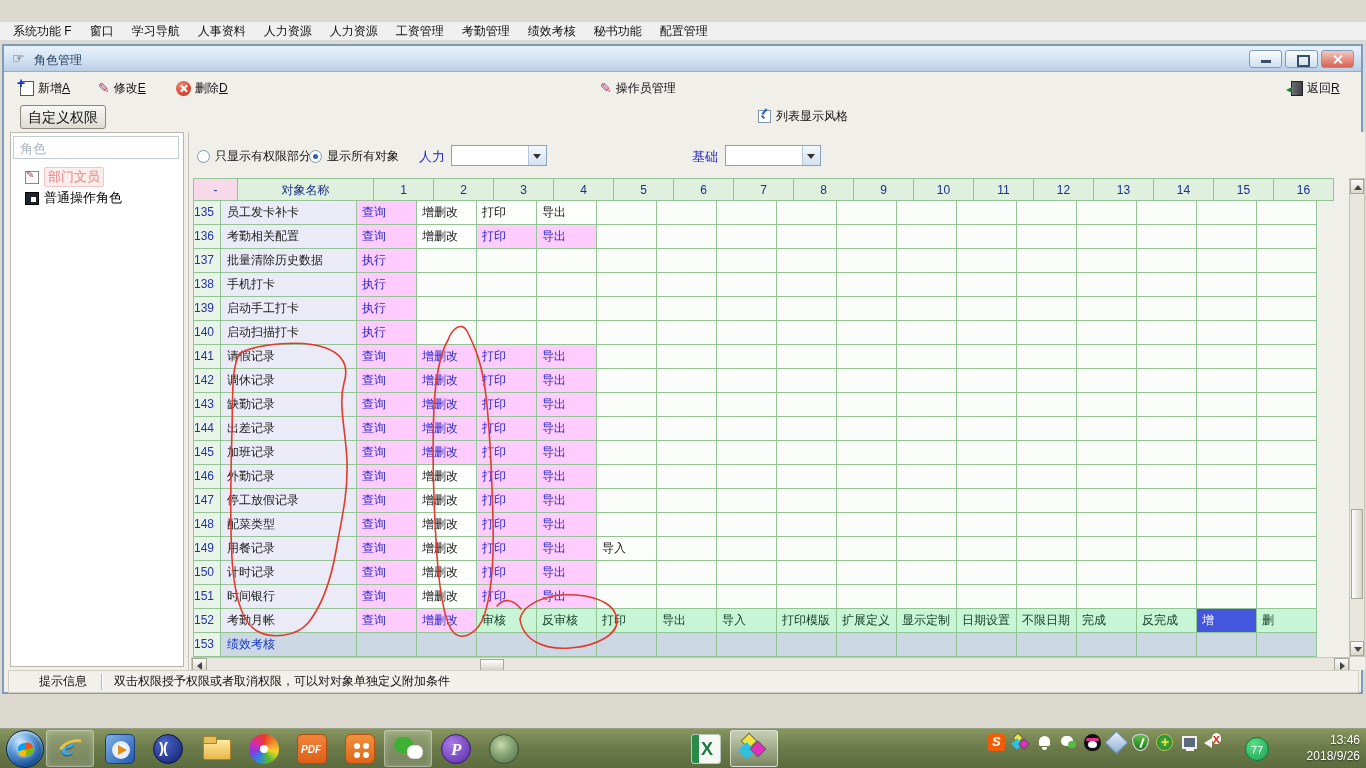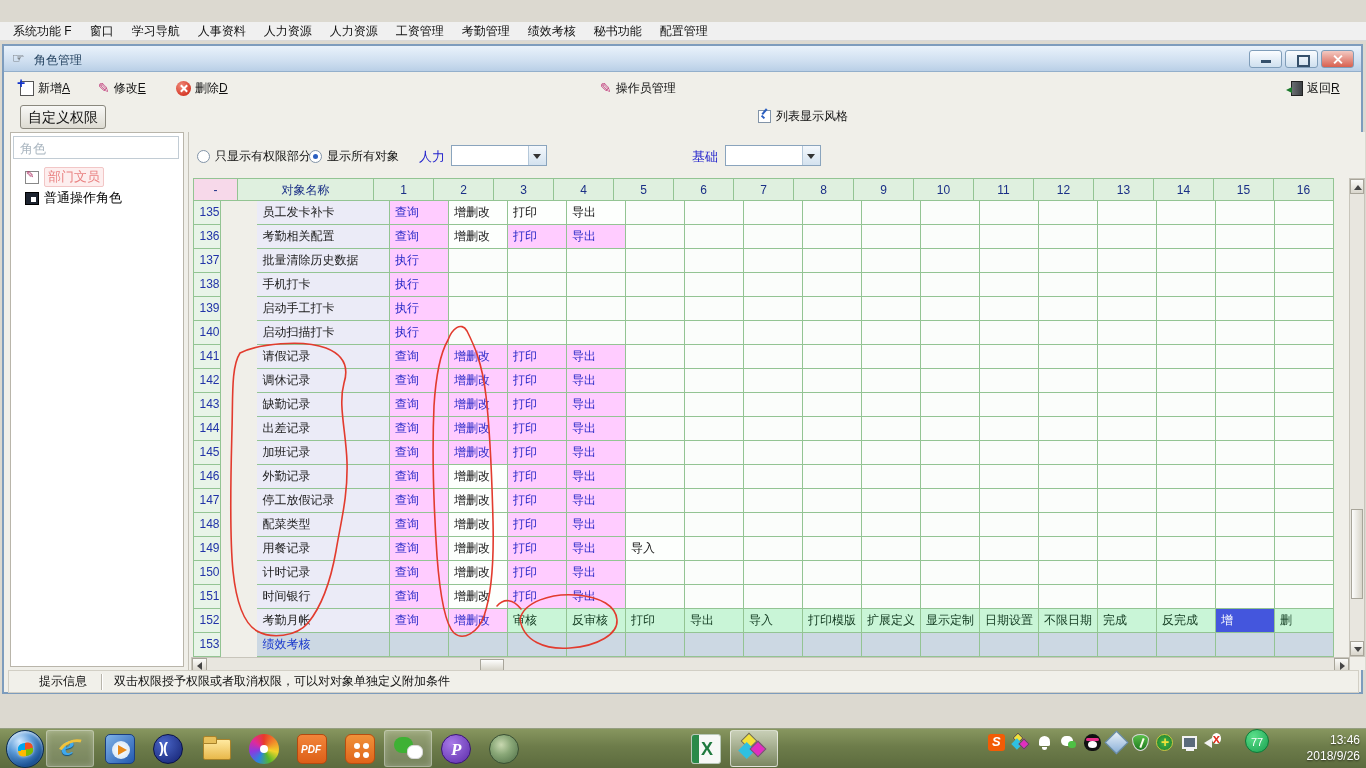--- a/index.html
+++ b/index.html
@@ -101,23 +101,23 @@
   .combo::before { content:""; position:absolute; right:0; top:0; width:17px; height:19px; background:linear-gradient(180deg,#f4f8fc,#d4e2ef); border-left:1px solid #b5c8da; }
 
   
   #ptable { left:4px; top:46px; width:1141px; }
   .trow { display:flex; height:24px; }
   .hrow { height:23px; }
   .cell,.cid,.cname,.hcell { border-right:1px solid #93c493; border-bottom:1px solid #93c493;
      font-size:12px; overflow:hidden; white-space:nowrap; }
   .hcell { background:#dff0df; color:#1a2f86; text-align:center; line-height:22px; }
   .h-corner { background:#f7d9ea; }
-  .cid { width:28px; background:#e8f4e8; color:#2133a8; text-align:right; line-height:23px; border-left:1px solid #93c493; }
+  .cid { width:28px; background:#e8f4e8; color:#2133a8; text-align:left; line-height:23px; border-left:1px solid #93c493; }
   .hrow .cid-h { border-left:1px solid #93c493; width:45px; }
-  .cname { width:136px; background:#ebebf7; color:#1b1b1b; padding-left:6px; line-height:23px;margin-left:36px; }
+  .cname { width:136px; background:#ebebf7; color:#1b1b1b; padding-left:6px; line-height:23px; }
   .cell { width:60px; padding-left:5px; line-height:23px; }
   .h-name { width:136px; } .h-num { width:60px; }
   .pg { background:#ffccff; color:#2a2ac8; }
   .pn { background:#fdfffd; color:#151515; }
   .pG { background:#c9f5d7; color:#123a20; }
   .pS { background:#4456dd; color:#ffffff; }
   .emptyc { background:#fbfdfb; }
   .secc { background:#ccd8e3; }
   .cname.sec { background:#ccd8e3; color:#1535cc; }
   .ttop { border-top:1px solid #93c493; }
@@ -793,21 +793,21 @@
         <span class="tray-i tr-hrm"></span>
         <span class="tray-i tr-bell"></span>
         <span class="tray-i tr-wechat"></span>
         <span class="tray-i tr-qq"></span>
         <span class="tray-i tr-sparkle"></span>
         <span class="tray-i tr-shieldg"></span>
         <span class="tray-i tr-shieldp"></span>
         <span class="tray-i tr-net"></span>
         <span class="tray-i tr-vol"></span>
       </div>
-    <div id="tr-batt" class="abs" style="left:1245px;top:0;">77</div>
+    <div id="tr-batt" class="abs" style="left:1245px;top:8px;">77</div>
     <div id="clock">
       <div>13:46</div>
       <div>2018/9/26</div>
     </div>
   </div>
 
   <svg id="annot" class="abs" viewBox="0 0 1366 768">
     <g fill="none" stroke="#e23b2e" stroke-width="1.6" stroke-linecap="round">
       <path d="M 240 353 C 258 344 302 339 326 348 C 344 355 349 367 344 383 C 338 405 346 431 347 462 C 348 496 341 521 336 551 C 331 579 322 606 308 623 C 296 637 271 639 257 631 C 243 623 236 600 233 571 C 229 531 231 469 232 429 C 233 397 231 367 240 353 Z"></path>
       <path d="M 448 340 C 452 329 461 321 467 331 C 473 343 482 361 486 396 C 490 431 492 481 493 521 C 494 561 491 596 484 616 C 478 633 463 641 454 633 C 445 624 440 596 437 556 C 434 511 432 451 434 406 C 436 373 441 352 448 340 Z"></path>

